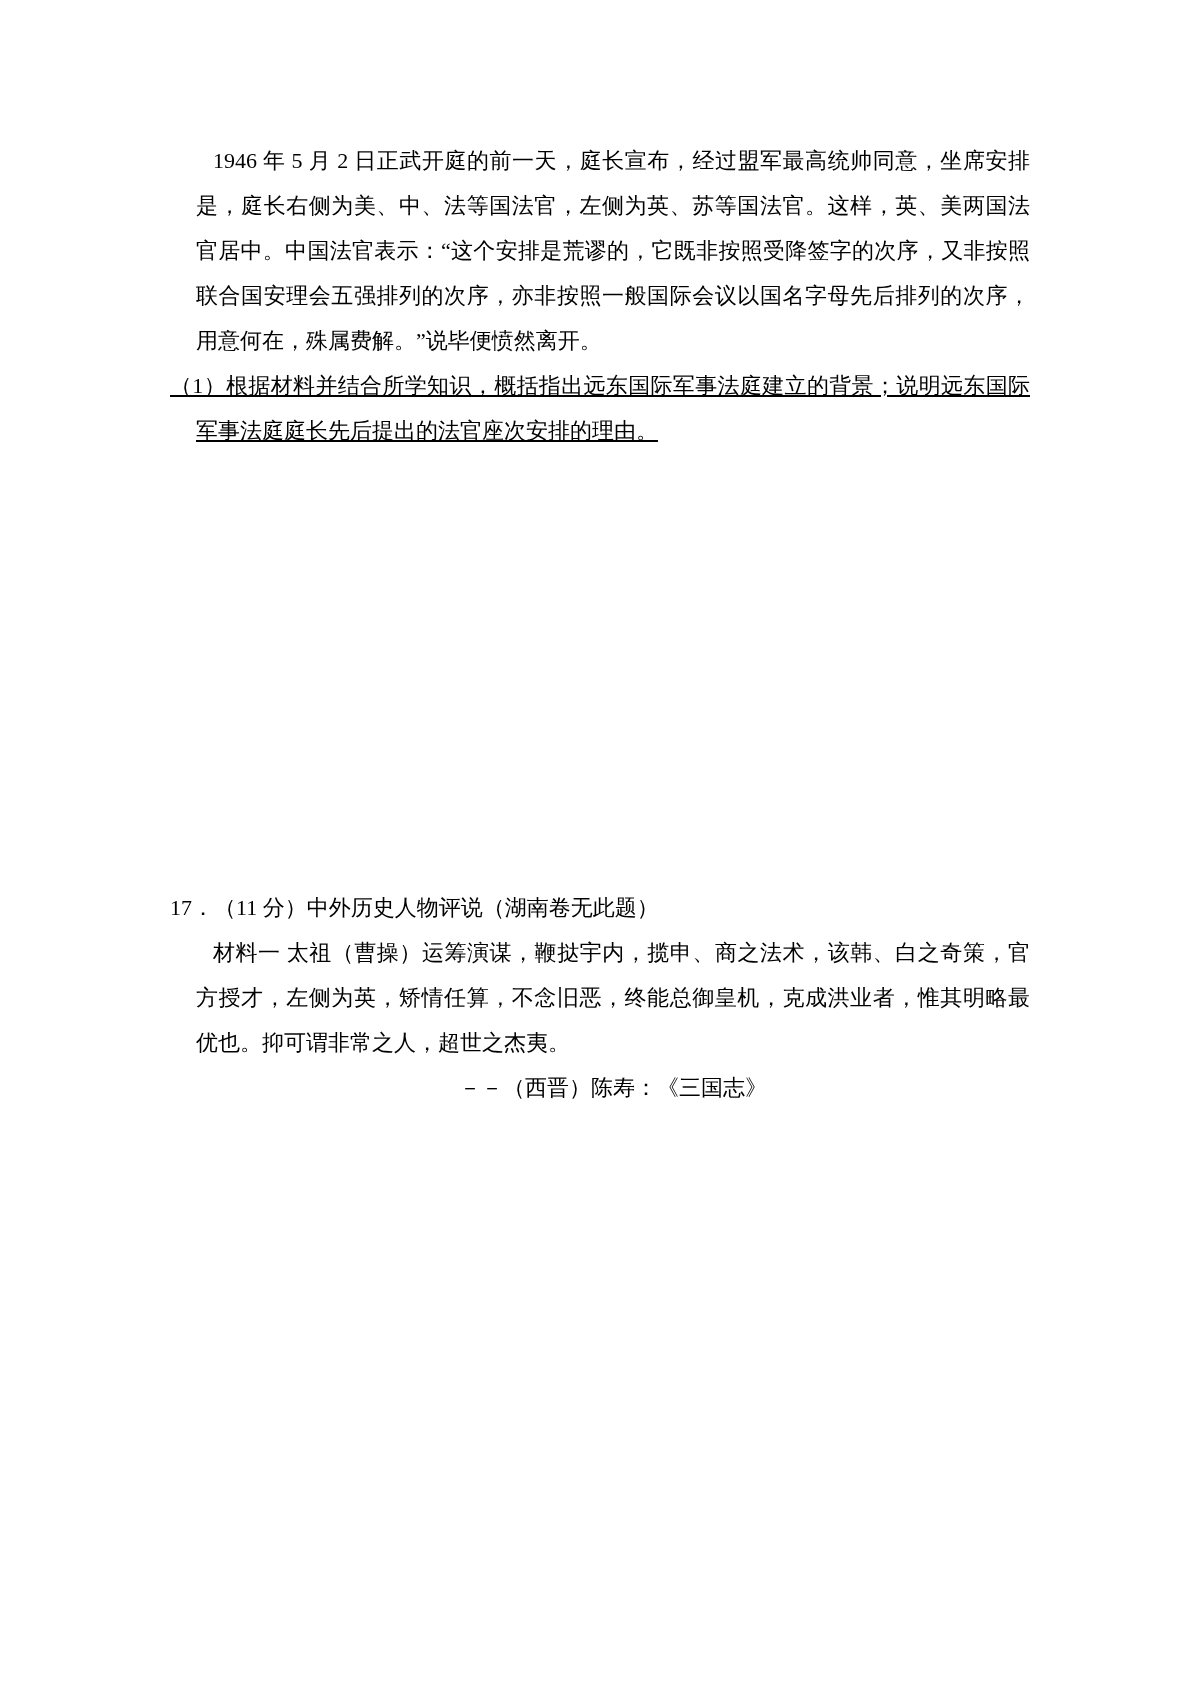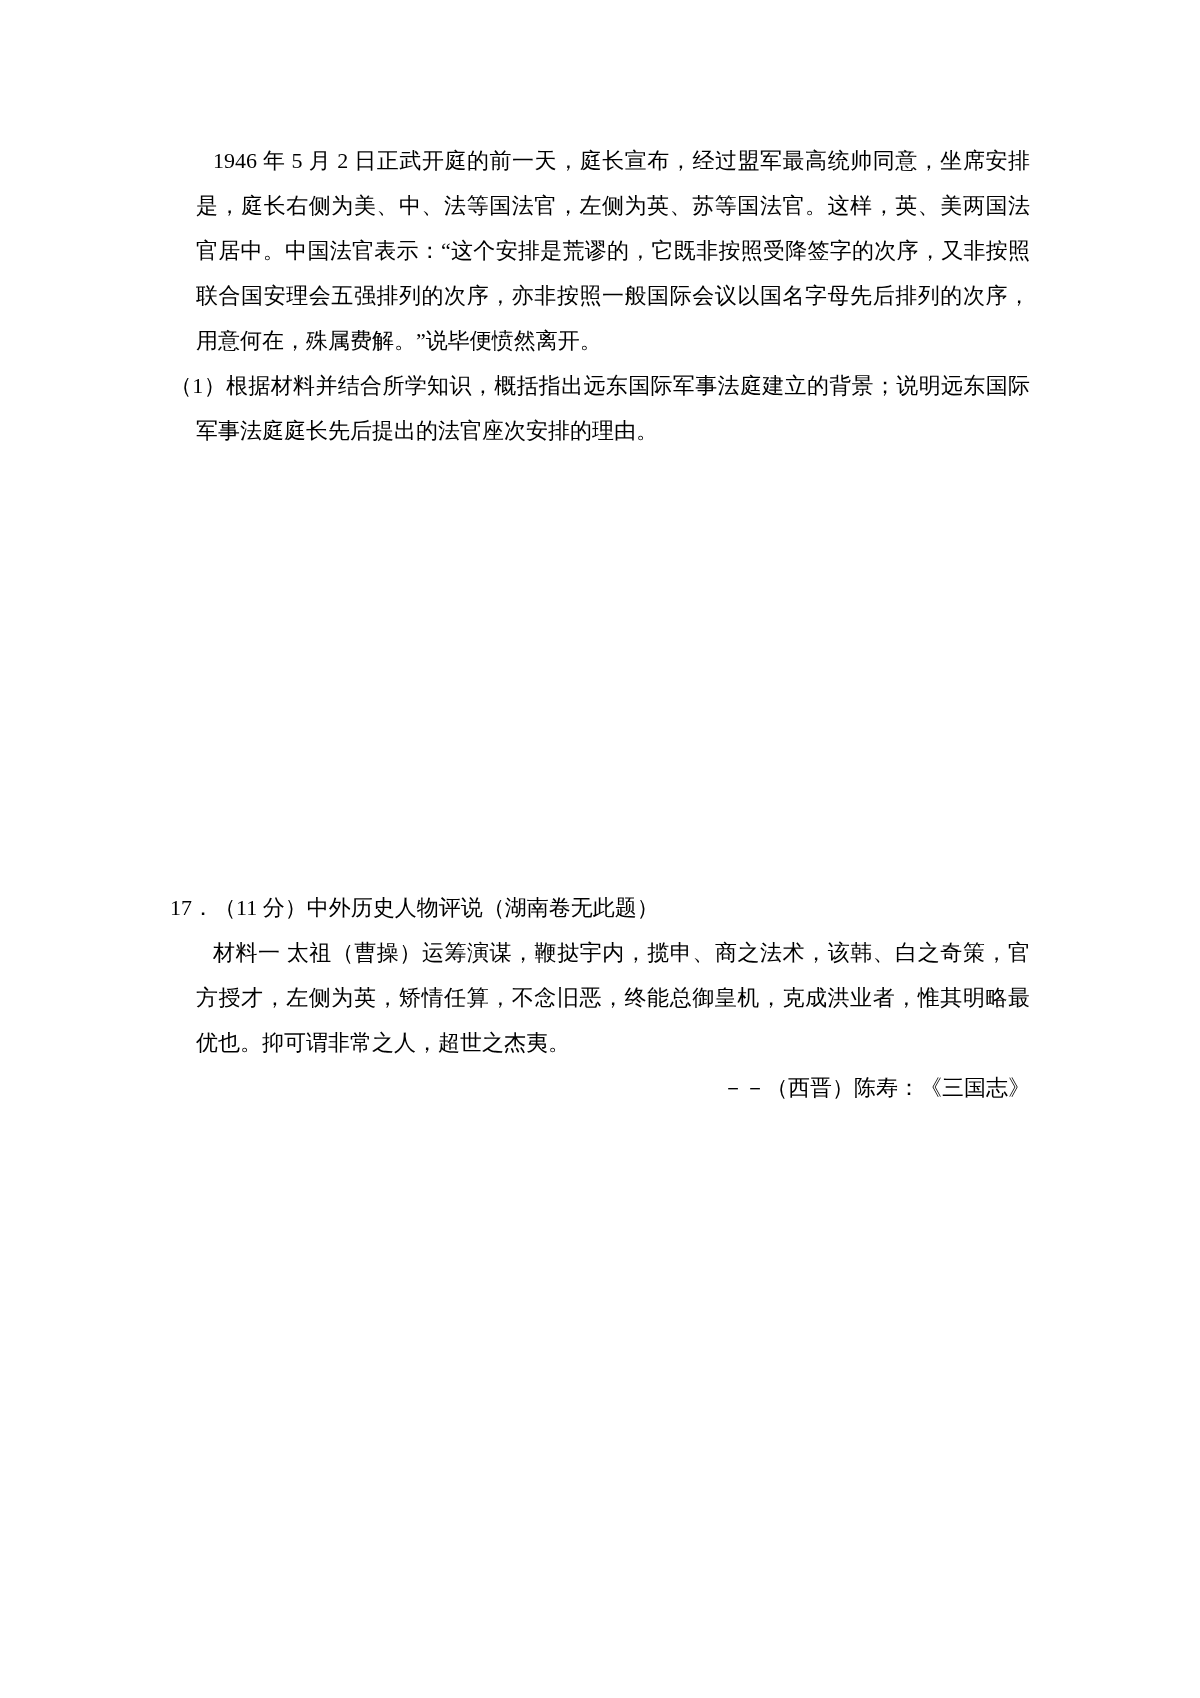--- a/index.html
+++ b/index.html
@@ -24,27 +24,28 @@
   }
   
   p.mat {
     margin-left: 26px;
     text-indent: 17px;
   }
   
   p.q {
     padding-left: 26px;
     text-indent: -26px;
+    text-decoration: underline;
   }
   p.plain {
     text-indent: 0;
   }
   p.cite {
     margin-left: 26px;
-    text-align: right;
+    text-align: center;
     text-indent: 0;
   }
   .spacer-1 { height: 220px; }
   .spacer-2 { height: 212px; }
   .footer {
     position: absolute;
     top: 1430px;
     left: 11px;
     width: 100%;
     text-align: center;

